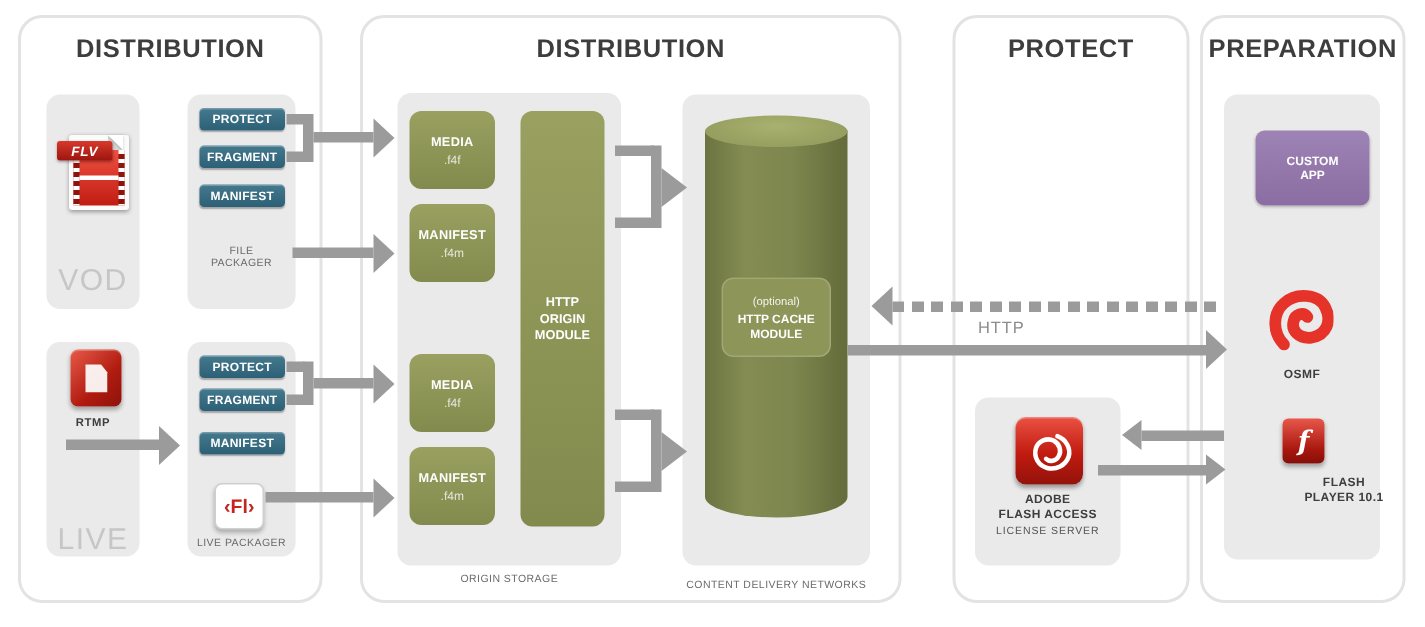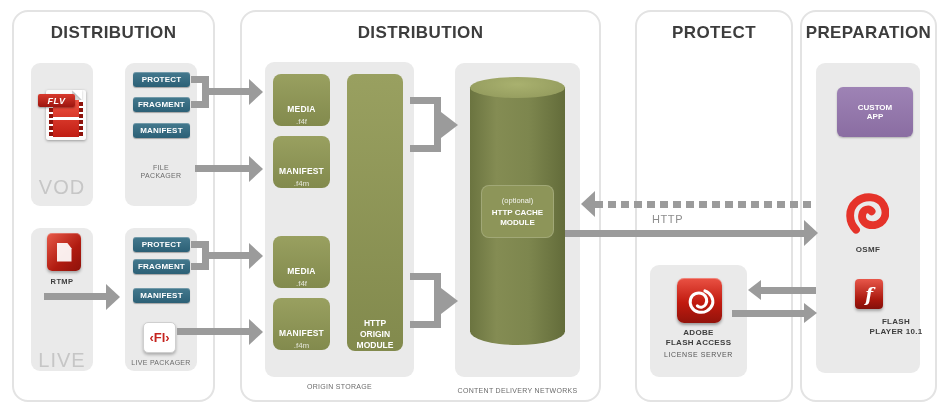--- a/index.html
+++ b/index.html
@@ -18,21 +18,21 @@
   
   .step{position:absolute;width:57px;height:15px;border-radius:3px;
         background:linear-gradient(180deg,#44798e,#2c6076);
         box-shadow:0 1px 1px rgba(0,0,0,.3), inset 0 1px 0 rgba(255,255,255,.25);
         color:#fff;font-size:8px;font-weight:bold;letter-spacing:.2px;
         display:flex;align-items:center;justify-content:center;}
 
   
   .olive{position:absolute;border-radius:8px;color:#fff;
          background:linear-gradient(180deg,#99a060,#828a4d);
-         display:flex;flex-direction:column;align-items:center;justify-content:flex-end;}
+         display:flex;flex-direction:column;align-items:center;justify-content:center;}
   .file-name{font-size:8.5px;font-weight:bold;letter-spacing:.2px;}
   .file-ext{font-size:8px;color:rgba(255,255,255,.78);margin-top:3px;}
   .module-text{font-size:8.5px;font-weight:bold;text-align:center;line-height:11px;width:44px;}
 
   
   .cap{position:absolute;font-size:7px;color:#6b6b6b;letter-spacing:.3px;
        text-align:center;line-height:8px;}
   .cap .wrapbox{width:42px;margin:0 auto;}
   .ghost{position:absolute;font-size:20px;color:#c6c6c6;letter-spacing:1px;text-align:center;}
 

